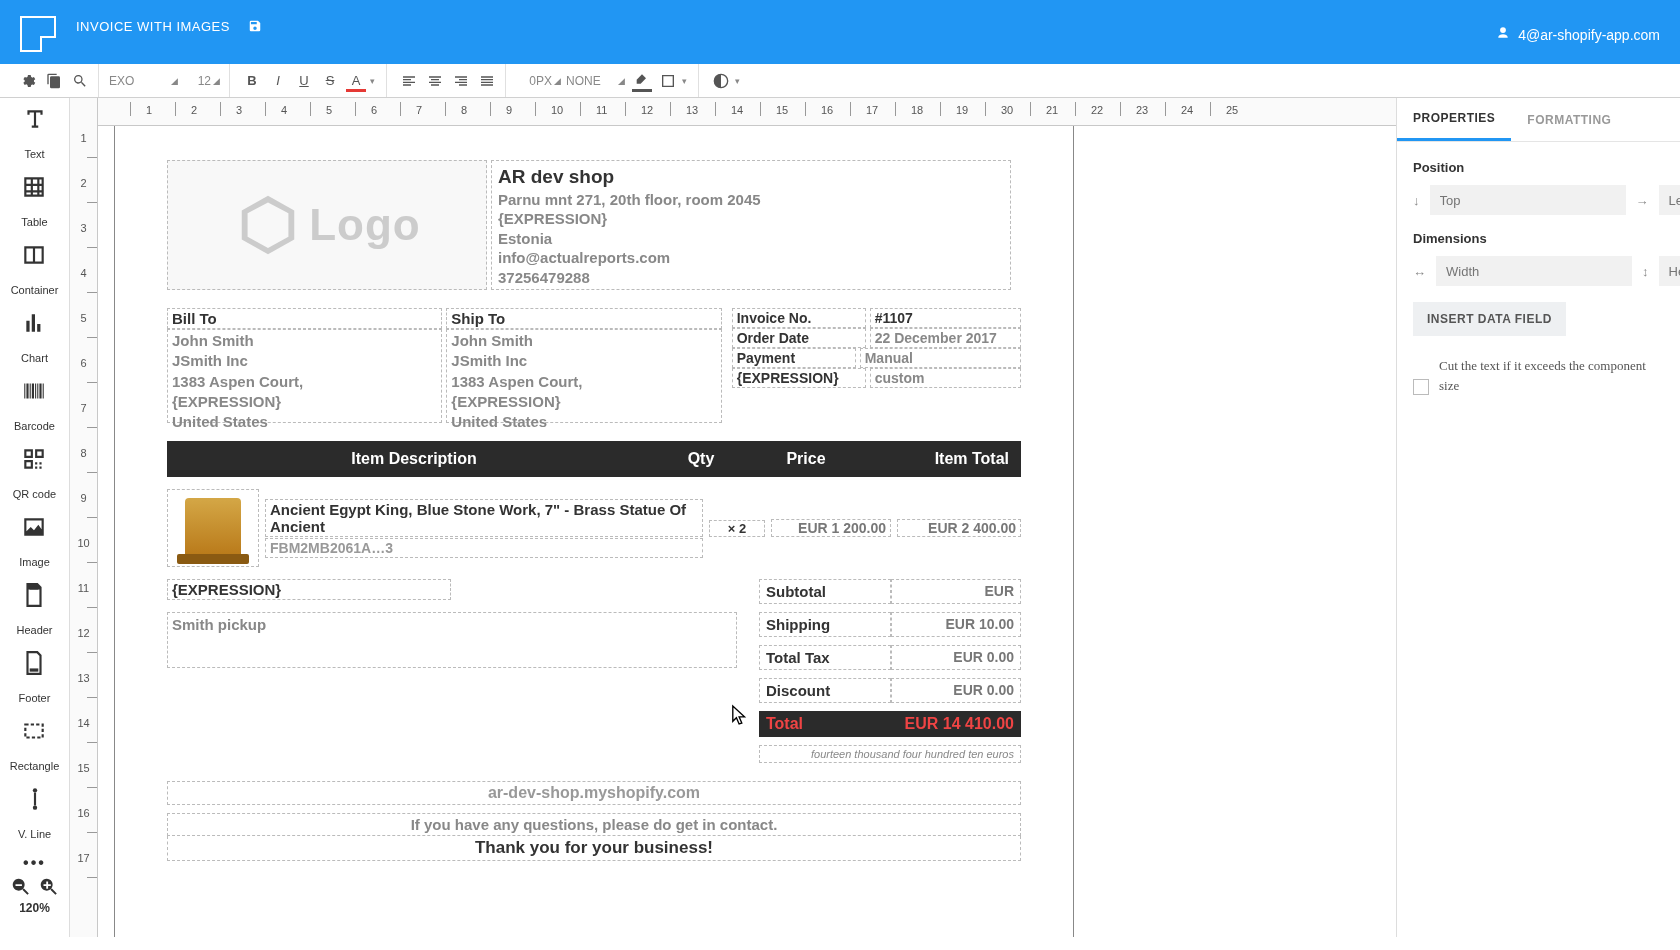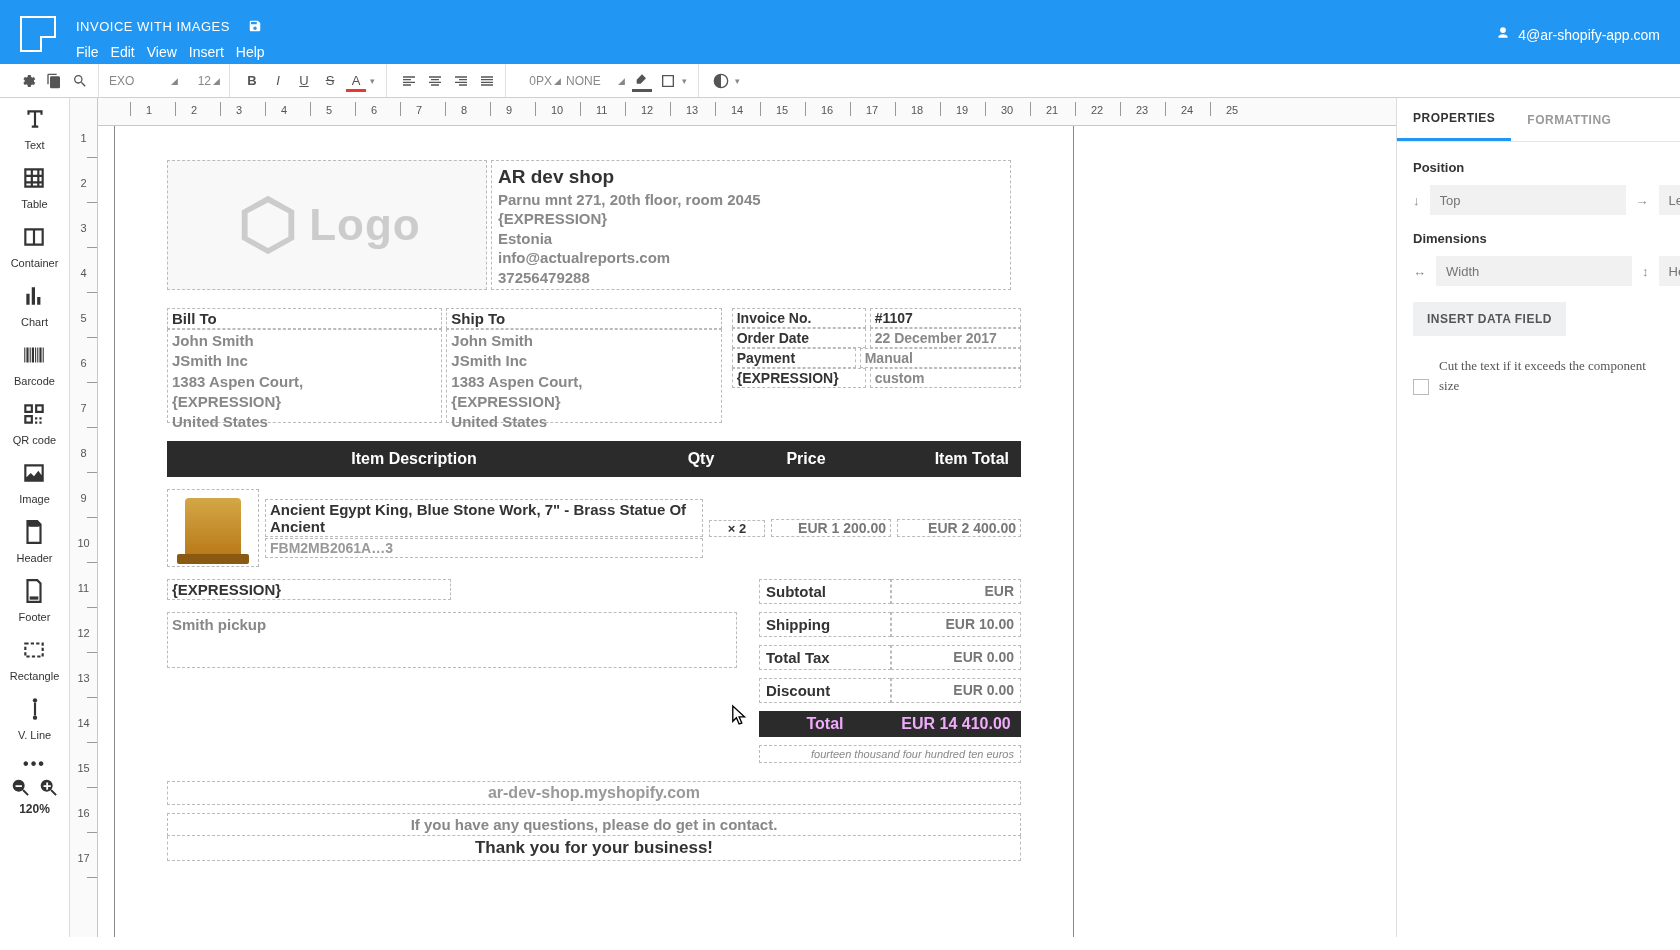--- a/index.html
+++ b/index.html
@@ -7,21 +7,21 @@
 
 
 .header { background: #2196f3; color: #fff; height: 64px; display: flex; align-items: flex-start; padding: 0 20px; }
 .header-left { display: flex; flex-direction: column; padding-top: 12px; }
 .app-icon { width: 36px; height: 36px; border: 2px solid #fff; margin-right: 20px; margin-top: 16px; position: relative; }
 .app-icon::before { content: ""; position: absolute; right: -2px; bottom: -2px; width: 14px; height: 14px; background: #2196f3; border-left: 2px solid #fff; border-top: 2px solid #fff; }
 .header-wrap { display: flex; }
 .title-row { display: flex; align-items: center; gap: 18px; height: 28px; font-size: 13px; letter-spacing: .5px; }
 .save-icon { width:14px; height:14px; display:inline-block; position:relative; }
 .save-icon svg { width:14px; height:14px; fill:#fff; }
-.menu-row { display: flex; gap: 12px; height: 36px; align-items: flex-start; font-size: 14px; margin-top: 4px; }
+.menu-row { display: flex; gap: 32px; height: 36px; align-items: flex-end; font-size: 14px; margin-top: 4px; }
 .menu-row span { cursor: pointer; }
 .header-right { margin-left: auto; display:flex; align-items:center; gap:8px; padding-top: 26px; font-size: 14px; }
 .user-icon svg { width:14px; height:14px; fill:#fff; }
 
 
 .toolbar { height: 34px; border-bottom: 1px solid #d0d0d0; display: flex; align-items: center; padding: 0 10px; gap: 4px; background: #fff; }
 .tb-group { display:flex; align-items:center; gap:2px; padding: 0 6px; border-right:1px solid #e0e0e0; height:100%; }
 .tb-btn { width:24px; height:24px; display:flex; align-items:center; justify-content:center; cursor:pointer; color:#555; }
 .tb-btn svg { width:16px; height:16px; fill:#555; }
 .tb-field { border:none; font-size:12px; color:#888; background:transparent; width:60px; }
@@ -30,21 +30,21 @@
 .font-color::after { content:""; position:absolute; left:2px; right:2px; bottom:1px; height:3px; background:#e53935; }
 .caret { width:10px; font-size:9px; color:#888; }
 .highlight { position:relative; }
 .highlight::after { content:""; position:absolute; left:2px; right:2px; bottom:1px; height:3px; background:#555; }
 
 
 .main { display:flex; height: calc(950px - 77px - 34px); }
 
 
 .palette { width:70px; border-right:1px solid #ddd; display:flex; flex-direction:column; align-items:center; padding-top:8px; overflow:hidden; }
-.pal-item { display:flex; flex-direction:column; align-items:center; gap:7px; margin-bottom:14px; cursor:pointer; color:#333; font-size:11px; }
+.pal-item { display:flex; flex-direction:column; align-items:center; gap:16px; margin-bottom:14px; cursor:pointer; color:#333; font-size:11px; }
 .pal-item svg { width:26px; height:26px; fill:#333; }
 .pal-dots { letter-spacing:2px; font-weight:bold; font-size:16px; }
 .zoom-row { display:flex; gap:6px; margin-top:4px; }
 .zoom-row svg { width:22px; height:22px; fill:#333; }
 .zoom-val { font-size:12px; font-weight:bold; }
 
 
 .vruler { width:28px; border-right:1px solid #c8c8c8; background:#fafafa; position:relative; font-size:11px; color:#555; }
 .vruler .tick { position:absolute; right:0; width:100%; text-align:center; }
 .vruler .tick::after { content:""; position:absolute; right:0; bottom:-14px; width:10px; height:1px; background:#999; }
@@ -89,21 +89,21 @@
 .item-sku { font-size:14px; color:#999; font-weight:600; }
 .qty-box { width:56px; text-align:center; font-weight:700; }
 .price-box { width:120px; text-align:right; font-weight:600; color:#777; padding-right:4px; font-size:14px; }
 .itotal-box { width:124px; text-align:right; font-weight:600; color:#777; padding-right:4px; font-size:14px; }
 
 .notes-box { width:570px; height:56px; padding:2px 4px; margin-top:12px; }
 .totals { margin-top:12px; width:262px; margin-left:auto; }
 .totals .trow { display:flex; margin-bottom:8px; }
 .totals .tl { flex:1; border:1px dashed #bbb; padding:3px 6px; font-weight:700; font-size:15px; }
 .totals .tv { width:130px; border:1px dashed #bbb; padding:3px 6px; text-align:right; font-weight:600; color:#777; font-size:14px; }
-.totals .grand .tl, .totals .grand .tv { background:#2b2b2b; color:#f0abfc; border:1px solid #2b2b2b; font-size:16px;text-align:center; }
+.totals .grand .tl, .totals .grand .tv { background:#2b2b2b; color:#ef4444; border:1px solid #2b2b2b; font-size:16px; }
 .inwords { border:1px dashed #bbb; text-align:right; font-size:11px; color:#888; font-style:italic; padding:2px 6px; margin-top:2px; }
 
 .footer-line { text-align:center; font-size:16px; color:#999; font-weight:600; margin-top:18px; border:1px dashed #bbb; padding:2px; }
 .footer-q { text-align:center; font-size:15px; color:#888; font-weight:600; margin-top:8px; border:1px dashed #bbb; padding:2px; }
 .footer-ty { text-align:center; font-size:17px; font-weight:700; border-left:1px dashed #bbb; border-right:1px dashed #bbb; border-bottom:1px dashed #bbb; padding:2px; }
 
 
 .right-panel { width:284px; border-left:1px solid #ddd; background:#fff; display:flex; flex-direction:column; }
 .rp-tabs { display:flex; height:44px; border-bottom:1px solid #e5e5e5; }
 .rp-tab { flex:0 0 auto; padding:0 16px; display:flex; align-items:center; font-size:12px; font-weight:600; color:#999; letter-spacing:.5px; cursor:pointer; }

